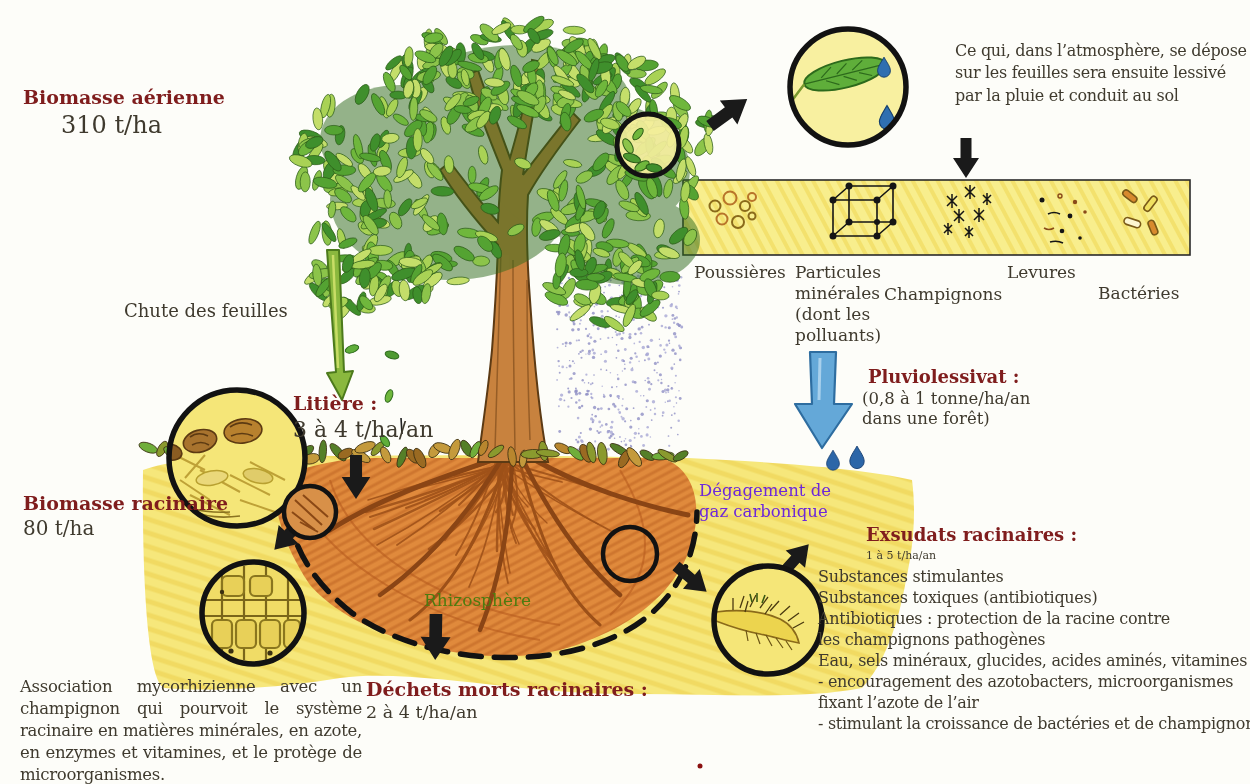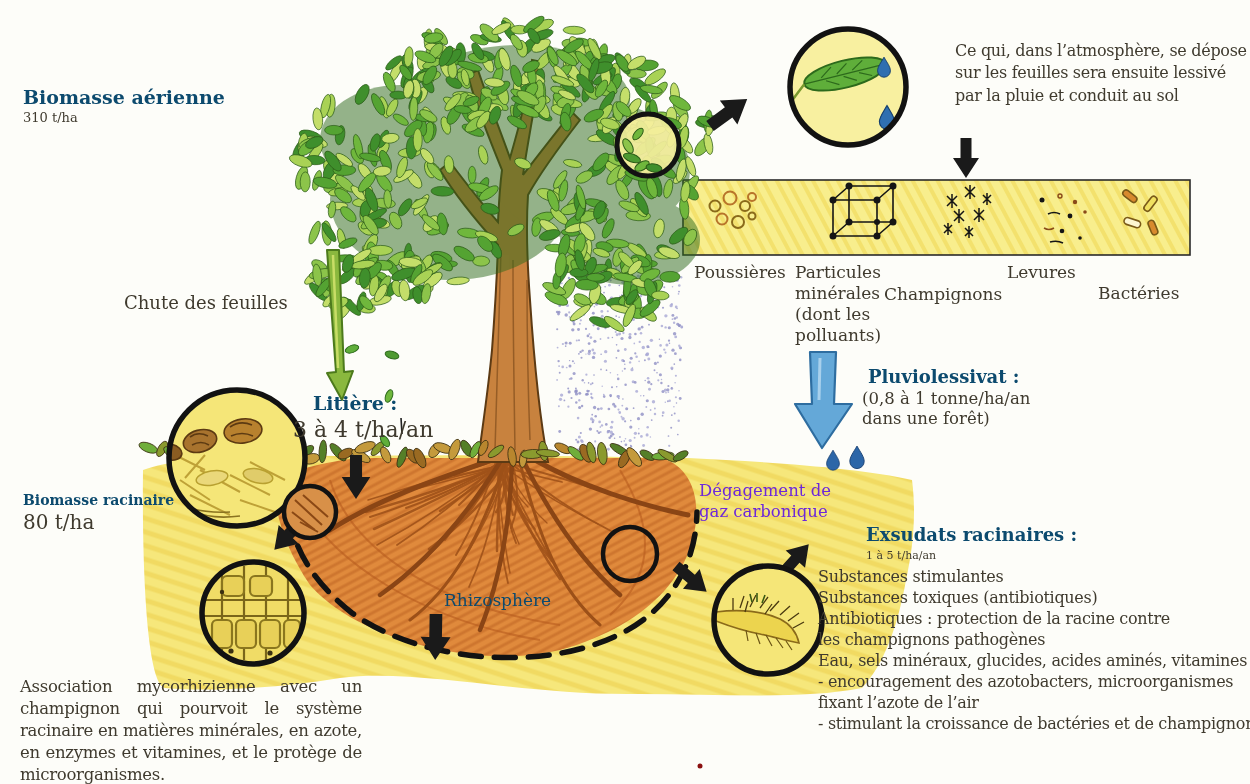--- a/index.html
+++ b/index.html
@@ -1,20 +1,20 @@
 <!DOCTYPE html>
 <html><head>
 <meta charset="utf-8">
 <style>
   html,body{margin:0;padding:0;background:#ffffff;}
   .stage{position:relative;width:1250px;height:784px;background:#fdfdf9;overflow:hidden;
          font-family:"DejaVu Serif", serif;}
   svg{position:absolute;left:0;top:0;}
   .t{position:absolute;color:#3f3a2e;font-size:17px;line-height:1.25;}
-  .h{font-weight:bold;color:#0c4a6e;}
+  .h{font-weight:bold;color:#7f1d1d;}
   .nw{white-space:nowrap;}
   .jst{text-align:justify;}
   .small-ls{letter-spacing:-0.3px;}
 </style>
 </head>
 <body>
 
 <div class="stage">
 
 <svg width="1250" height="784" viewBox="0 0 1250 784">
@@ -1356,50 +1356,54 @@
     </g>
     <circle cx="768" cy="620" r="54" fill="none" stroke="#121212" stroke-width="5.5"></circle>
   </g>
 
   <path d="M401,418 L402,434" stroke="#222" stroke-width="1.6"></path>
   <circle cx="700" cy="766" r="2.5" fill="#8a1010"></circle>
 </svg>
 
 <div class="t" style="left:23px;top:86px;">
   <div class="h" style="font-size:19px;">Biomasse aérienne</div>
-  <div style="font-size:13px;">310 t/ha</div>
+  <div style="font-size:24px;margin-left:38px;">310 t/ha</div>
 </div>
 
 <div class="t small-ls" style="left:955px;top:40px;width:292px;font-size:16px;line-height:1.4;">Ce qui, dans l’atmosphère, se dépose sur les feuilles sera ensuite lessivé par la pluie et conduit au sol</div>
 
-<div class="t" style="left:124px;top:292px;font-size:18px;">Chute des feuilles</div>
+<div class="t" style="left:124px;top:300px;font-size:18px;">Chute des feuilles</div>
 
 <div class="t" style="left:293px;top:392px;">
-  <div class="h" style="font-size:19px;margin-left:20px;">Litière :</div>
+  <div class="h" style="font-size:19px;">Litière :</div>
   <div style="font-size:22px;">3 à 4 t/ha/an</div>
 </div>
 
 <div class="t" style="left:23px;top:492px;">
-  <div class="h" style="font-size:14px;">Biomasse racinaire</div>
+  <div class="h" style="font-size:19px;">Biomasse racinaire</div>
   <div style="font-size:20px;">80 t/ha</div>
 </div>
 
 <div class="t" style="left:862px;top:366px;">
   <div class="h nw" style="font-size:18px;margin-left:6px;">Pluviolessivat :</div>
   <div class="nw" style="font-size:16.5px;">(0,8 à 1 tonne/ha/an</div>
   <div class="nw" style="font-size:16.5px;">dans une forêt)</div>
 </div>
 
 <div class="t" style="left:699px;top:481px;font-size:16.5px;color:#6d28d9;">
   <div class="nw">Dégagement de</div>
   <div class="nw">gaz carbonique</div>
 </div>
 
-<div class="t nw" style="left:424px;top:590px;font-size:17px;color:#0c4a6e;margin-left:20px;">Rhizosphère</div>
-
+<div class="t nw" style="left:424px;top:590px;font-size:17px;color:#4d7c0f;">Rhizosphère</div>
+
+<div class="t" style="left:366px;top:678px;">
+  <div class="h nw" style="font-size:19px;">Déchets morts racinaires :</div>
+  <div class="nw" style="font-size:17.5px;">2 à 4 t/ha/an</div>
+</div>
 
 <div class="t jst small-ls" style="left:20px;top:676px;width:342px;font-size:16.5px;line-height:1.34;">Association mycorhizienne avec un champignon qui pourvoit le système racinaire en matières minérales, en azote, en enzymes et vitamines, et le protège de microorganismes.</div>
 
 <div class="t nw" style="left:694px;top:262px;">Poussières</div>
 <div class="t" style="left:795px;top:262px;width:100px;line-height:1.24;">Particules minérales (dont les polluants)</div>
 <div class="t nw" style="left:884px;top:284px;">Champignons</div>
 <div class="t nw" style="left:1007px;top:262px;">Levures</div>
 <div class="t nw" style="left:1098px;top:283px;">Bactéries</div>
 
 <div class="t" style="left:818px;top:524px;width:432px;">

